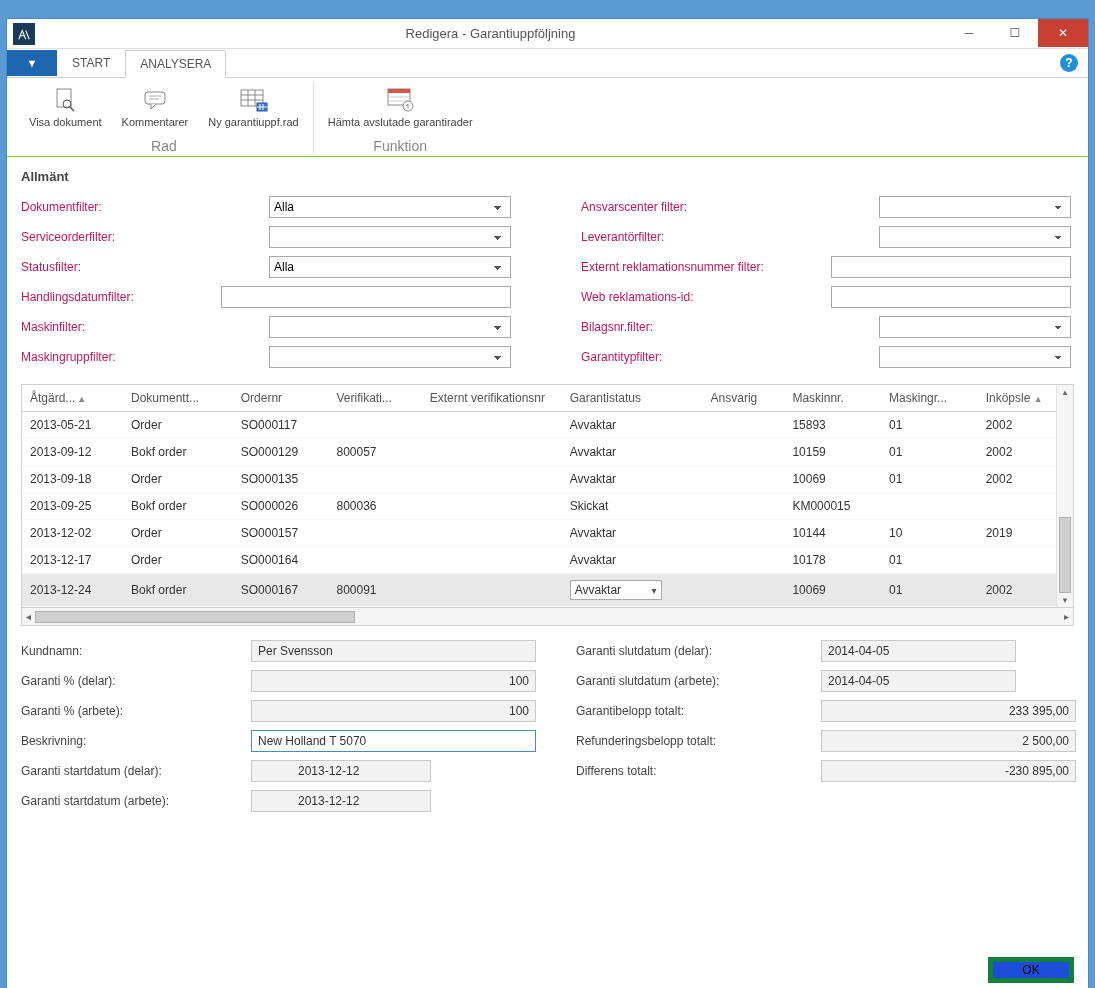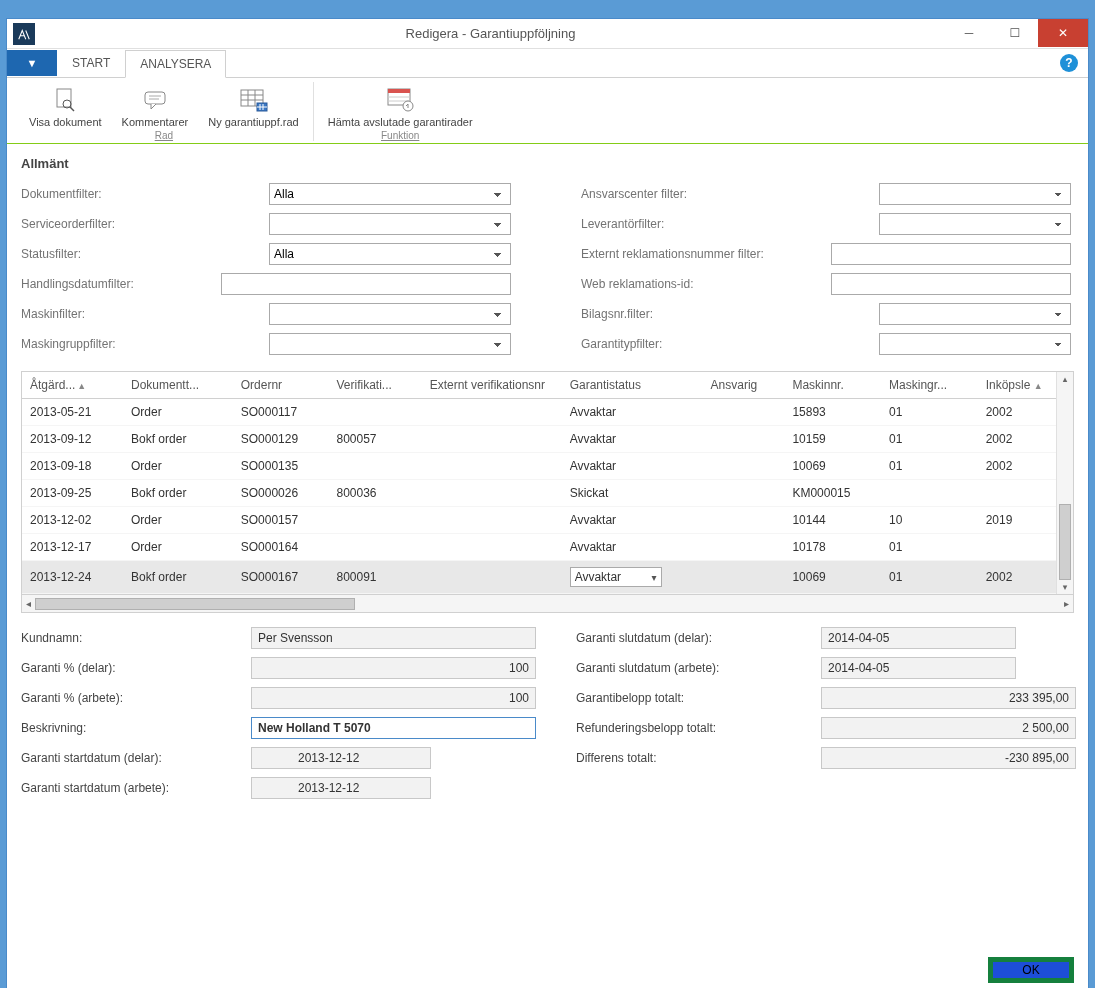--- a/index.html
+++ b/index.html
@@ -130,44 +130,43 @@
   min-width: 60px;
 }
 .ribbon-item .icon-box {
   width: 32px;
   height: 32px;
   display: flex;
   align-items: center;
   justify-content: center;
 }
 .ribbon-group-label {
-  font-size: 10px;
+  font-size: 14px;
   color: #888;
-  margin-top: 0;
-  text-decoration: underline;
+  margin-top: 8px;
 }
 .content {
   flex: 1;
   overflow: auto;
   padding: 12px 14px;
 }
 .section-title {
   font-size: 13px;
   font-weight: 600;
   color: #444;
   margin-bottom: 12px;
 }
 .filter-grid {
   display: grid;
   grid-template-columns: 200px 290px 70px 250px 240px;
   row-gap: 8px;
   align-items: center;
   margin-bottom: 16px;
 }
-.filter-label { font-size: 12px; color: #737373; }
+.filter-label { font-size: 12px; color: #be185d; }
 .filter-input, .filter-select {
   height: 22px;
   border: 1px solid #aaa;
   background: #fff;
   font-size: 12px;
   padding: 1px 4px;
 }
 .filter-select { appearance: none; background-image: linear-gradient(45deg, transparent 50%, #555 50%), linear-gradient(135deg, #555 50%, transparent 50%); background-position: calc(100% - 12px) 9px, calc(100% - 8px) 9px; background-size: 4px 4px, 4px 4px; background-repeat: no-repeat; padding-right: 20px; margin-left: 48px;}
 .table-wrap {
   border: 1px solid #d0d0d0;
@@ -264,21 +263,21 @@
 .detail-label { font-size: 12px; color: #444; }
 .detail-value {
   height: 22px;
   border: 1px solid #c8c8c8;
   background: #f2f2f2;
   padding: 2px 6px;
   font-size: 12px;
   display: flex;
   align-items: center;
 }
-.detail-value.editable { background: #fff; border: 1px solid #4a8ac9; font-weight: bold; }
+.detail-value.editable { background: #fff; border: 1px solid #4a8ac9; }
 .detail-value.right { justify-content: flex-end; }
 .detail-value.short { width: 180px; padding-left: 46px; }
 .detail-value.med { width: 195px; }
 .footer {
   padding: 10px 14px;
   display: flex;
   justify-content: flex-end;
 }
 .ok-btn {
   width: 86px;

